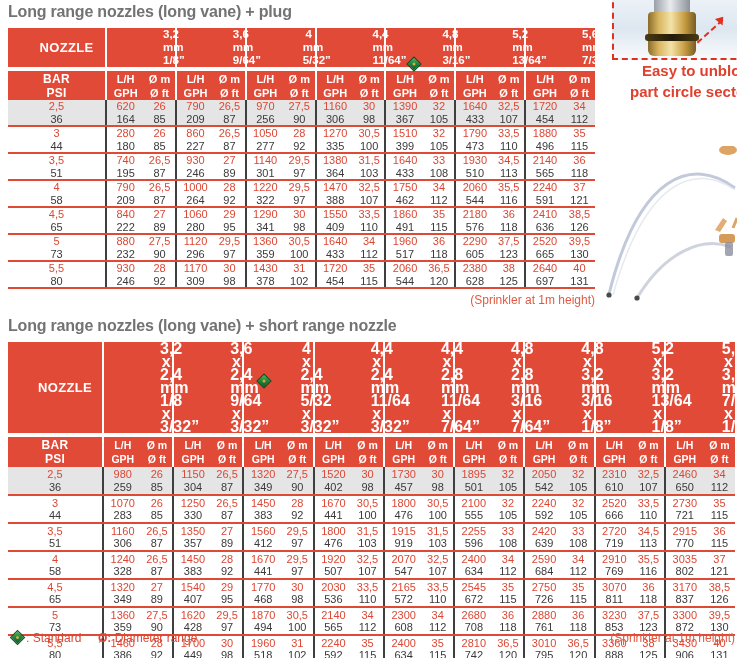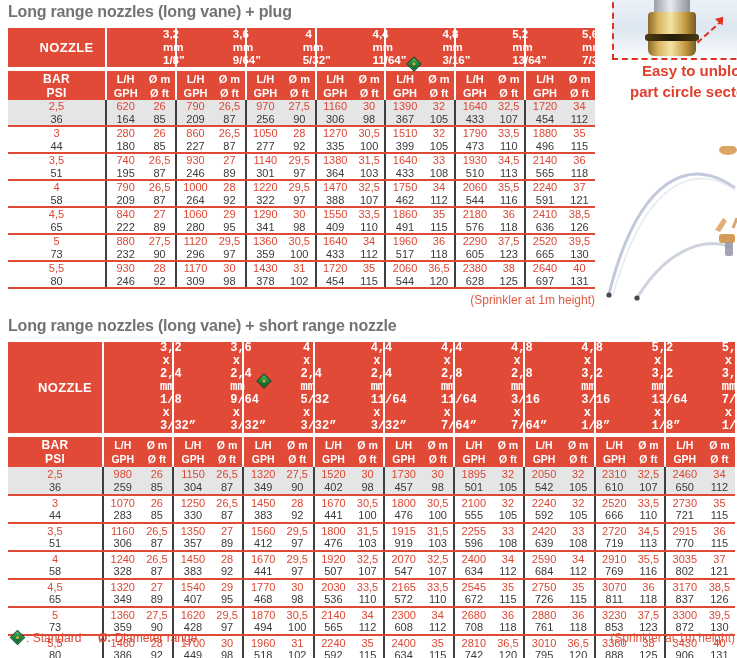--- a/index.html
+++ b/index.html
@@ -25,21 +25,21 @@
   .nozzle-table th{background:#e24a38;color:#fff;font-weight:bold;text-align:center;}
   .hrow1 th{border-bottom:4px solid #fff;padding-left:20px;}
   .hrow1 th:not(:last-child),.hrow2 th:not(:last-child){border-right:2px solid #fff;}
   th.corner{font-size:13px;letter-spacing:0.3px;}
   #table1 th.corner{width:77px;}
   #table2 th.corner{width:74px;}
   #table1 .hrow1{height:34px;} #table1 .hrow2{height:31px;}
   #table2 .hrow1{height:37px;} #table2 .hrow2{height:32px;}
   .colhead div{line-height:13px;margin-left:36px;}
   #table1 .colhead{font-size:11.5px;}
-  #table2 .colhead{font-size:12px;font-family:Liberation Mono, monospace;}
+  #table2 .colhead{font-size:16px;}
   th.corner.bp div{line-height:14px;font-size:12px;}
   .subhead .duo span{font-size:11px;line-height:14px;}
   #table2 .subhead .duo span{font-size:10.5px;}
 
   
   #table1 .data-row{height:25.5px;}
   #table2 .data-row{height:28px;}
   .data-row td{background:#fff;border-bottom:2px solid #de4a35;}
   .data-row td:not(:last-child){border-right:2px solid #3f3f3f;}
   .data-row.stripe td{background:#e5e5e5;}

